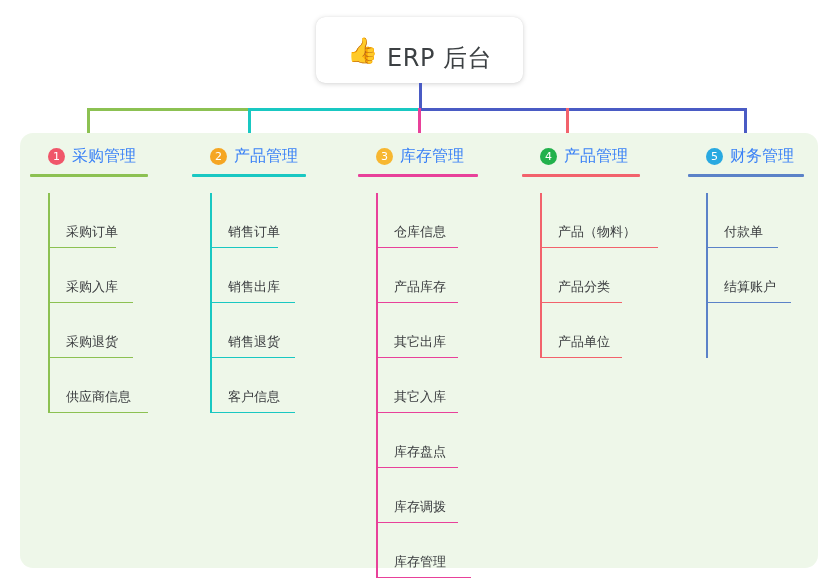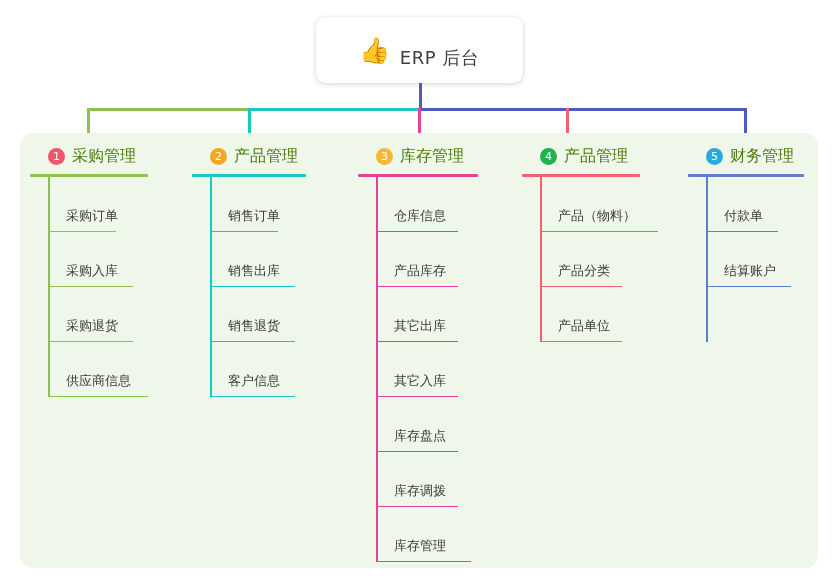--- a/index.html
+++ b/index.html
@@ -17,21 +17,21 @@
     left: 316px; top: 17px;
     width: 207px; height: 66px;
     background: #ffffff;
     border-radius: 9px;
     box-shadow: 0 1px 5px rgba(0,0,0,0.17), 0 0 1px rgba(0,0,0,0.10);
     display: flex; align-items: center; justify-content: center;
     gap: 9px;
   }
   .title-emoji { font-size: 25px; line-height: 1; }
   .title-text {
-    font-size: 18px; color: #3c4043; letter-spacing: 0.5px;
+    font-size: 24px; color: #3c4043; letter-spacing: 0.5px;
     font-family: "DejaVu Sans", "Liberation Sans", sans-serif;
     margin-top: 16px;
   }
 
   
   .ln { position: absolute; }
 
   
   .panel {
     position: absolute;
@@ -47,26 +47,26 @@
     display: flex; align-items: center; gap: 7px;
     height: 26px; padding-left: 18px;
   }
   .badge {
     width: 17px; height: 17px; border-radius: 50%;
     color: #ffffff; font-size: 11px; line-height: 17px;
     text-align: center; flex: none;
     font-family: "DejaVu Sans", sans-serif;
   }
   .col-title {
-    font-size: 16px; color: #4d7c0f; white-space: nowrap;
+    font-size: 16px; color: #3b82f6; white-space: nowrap;
     font-family: "DejaVu Sans", "Liberation Sans", sans-serif;
   }
   .head-rule { height: 3px; margin-top: 5px; border-radius: 1px; }
 
-  .items { position: relative; margin-top: 0; }
+  .items { position: relative; margin-top: 16px; }
   .spine { position: absolute; left: 18px; top: 0; width: 2px; }
   .item {
     position: relative;
     height: 55px;
     display: flex; align-items: flex-end;
     padding-left: 36px; padding-bottom: 3px;
   }
   .item-label {
     font-size: 13px; color: #3a3c3f; white-space: nowrap;
     font-family: "DejaVu Sans", "Liberation Sans", sans-serif;

